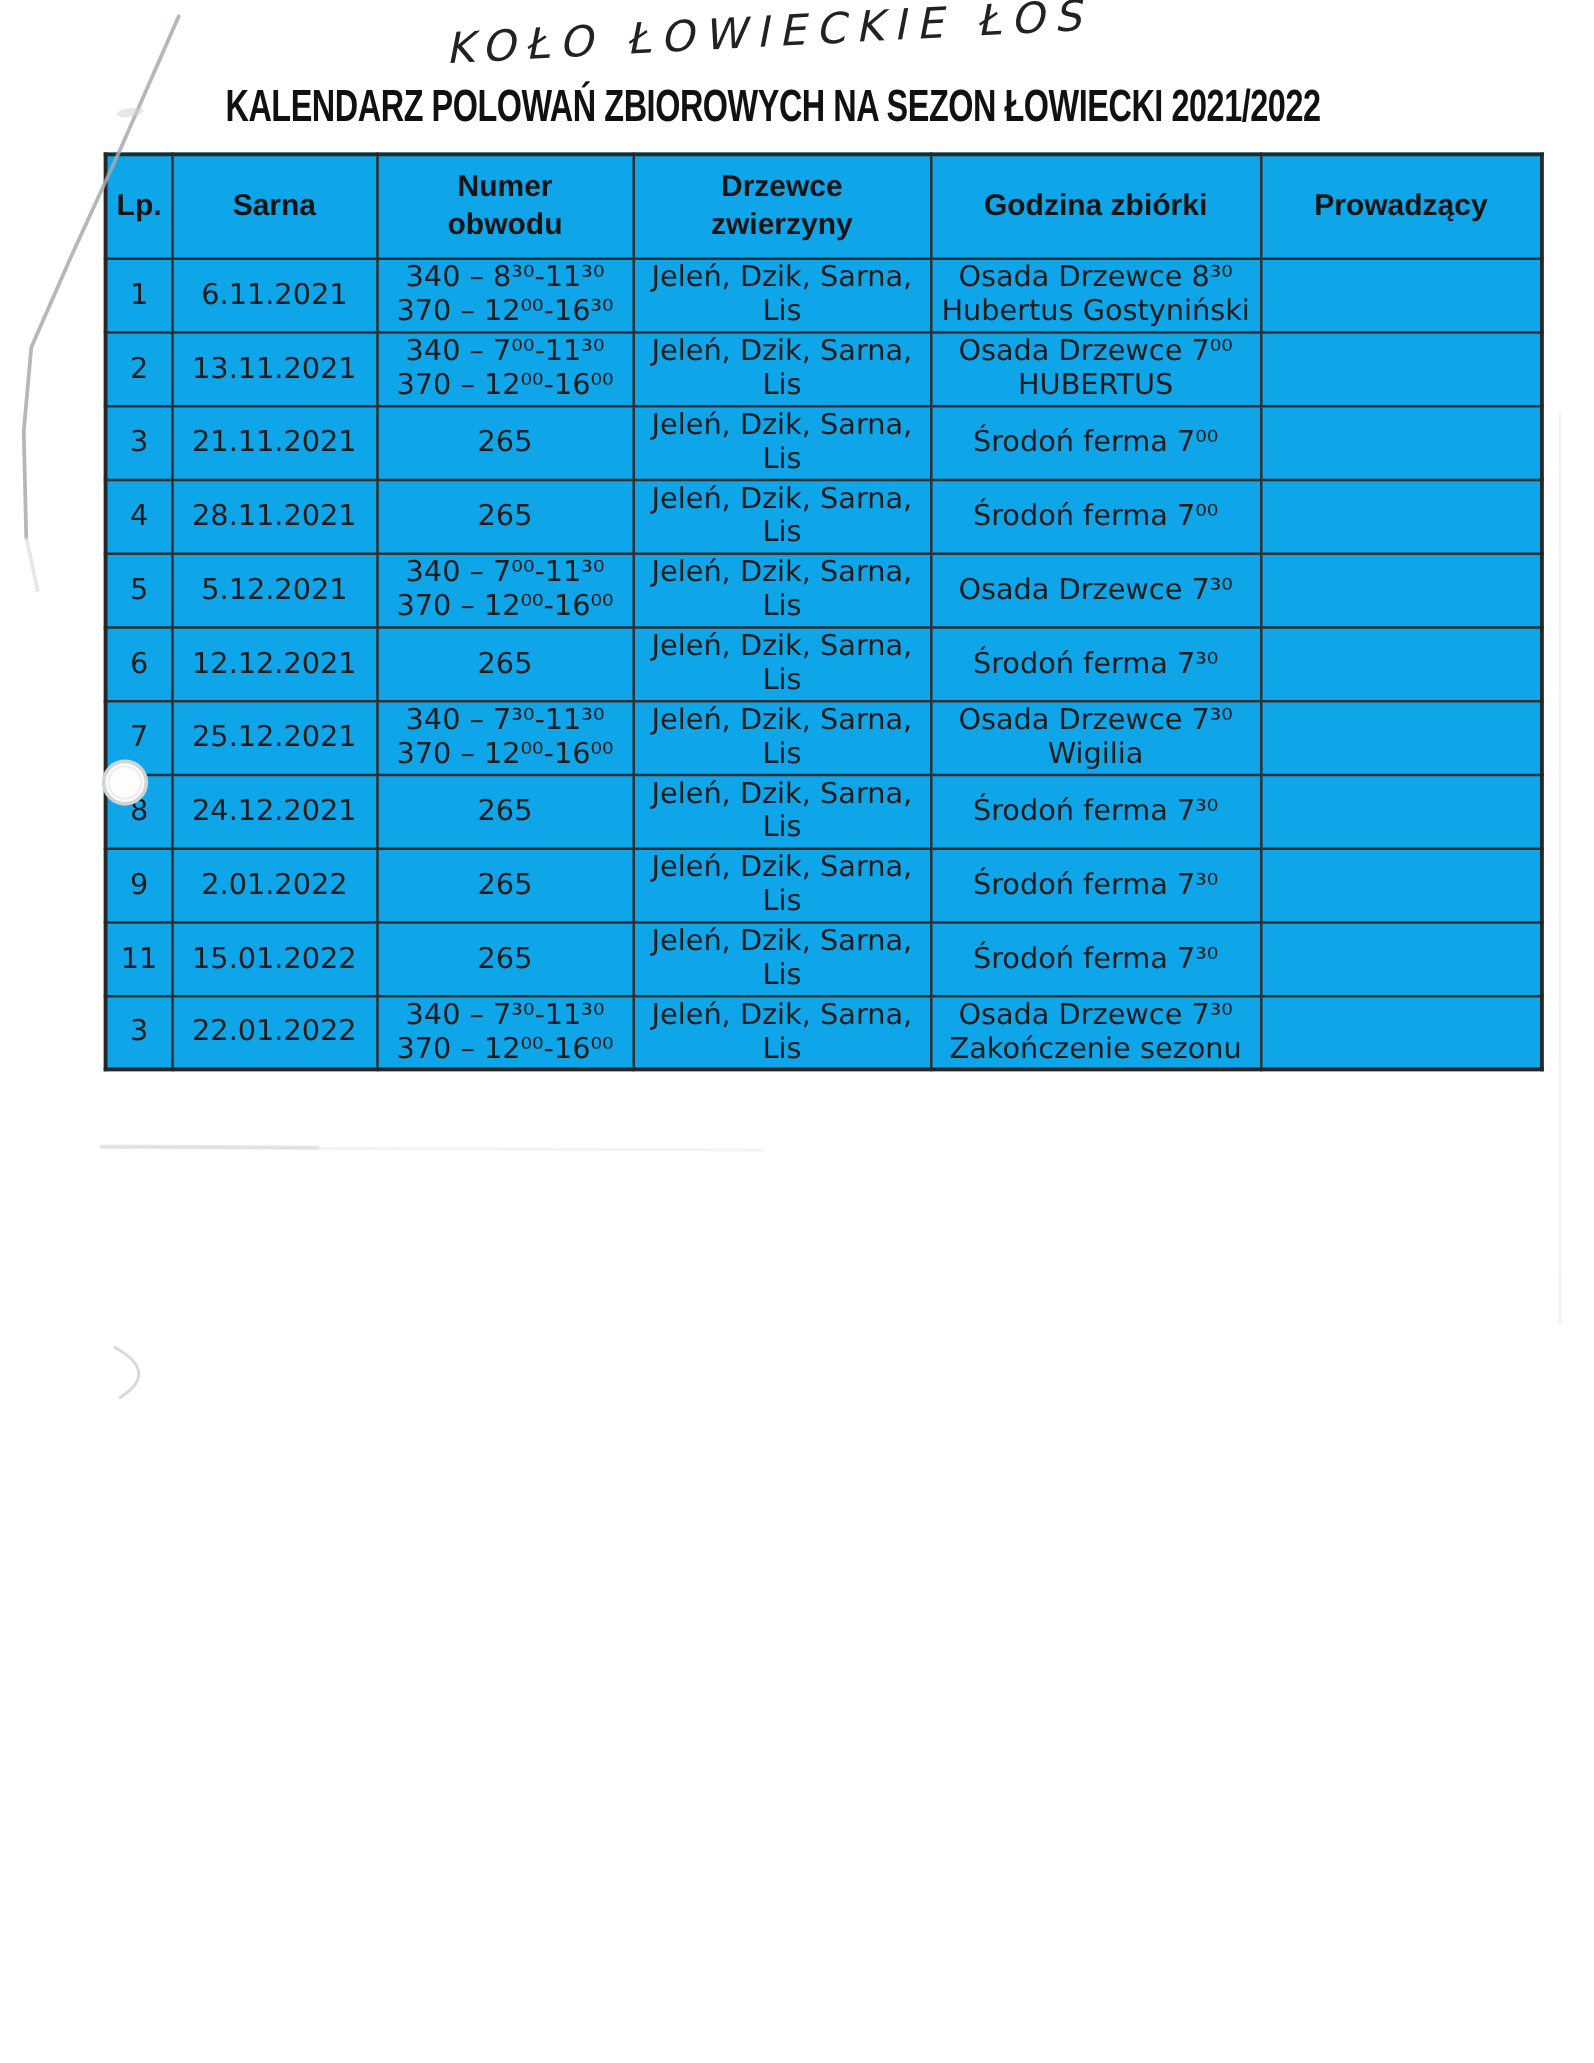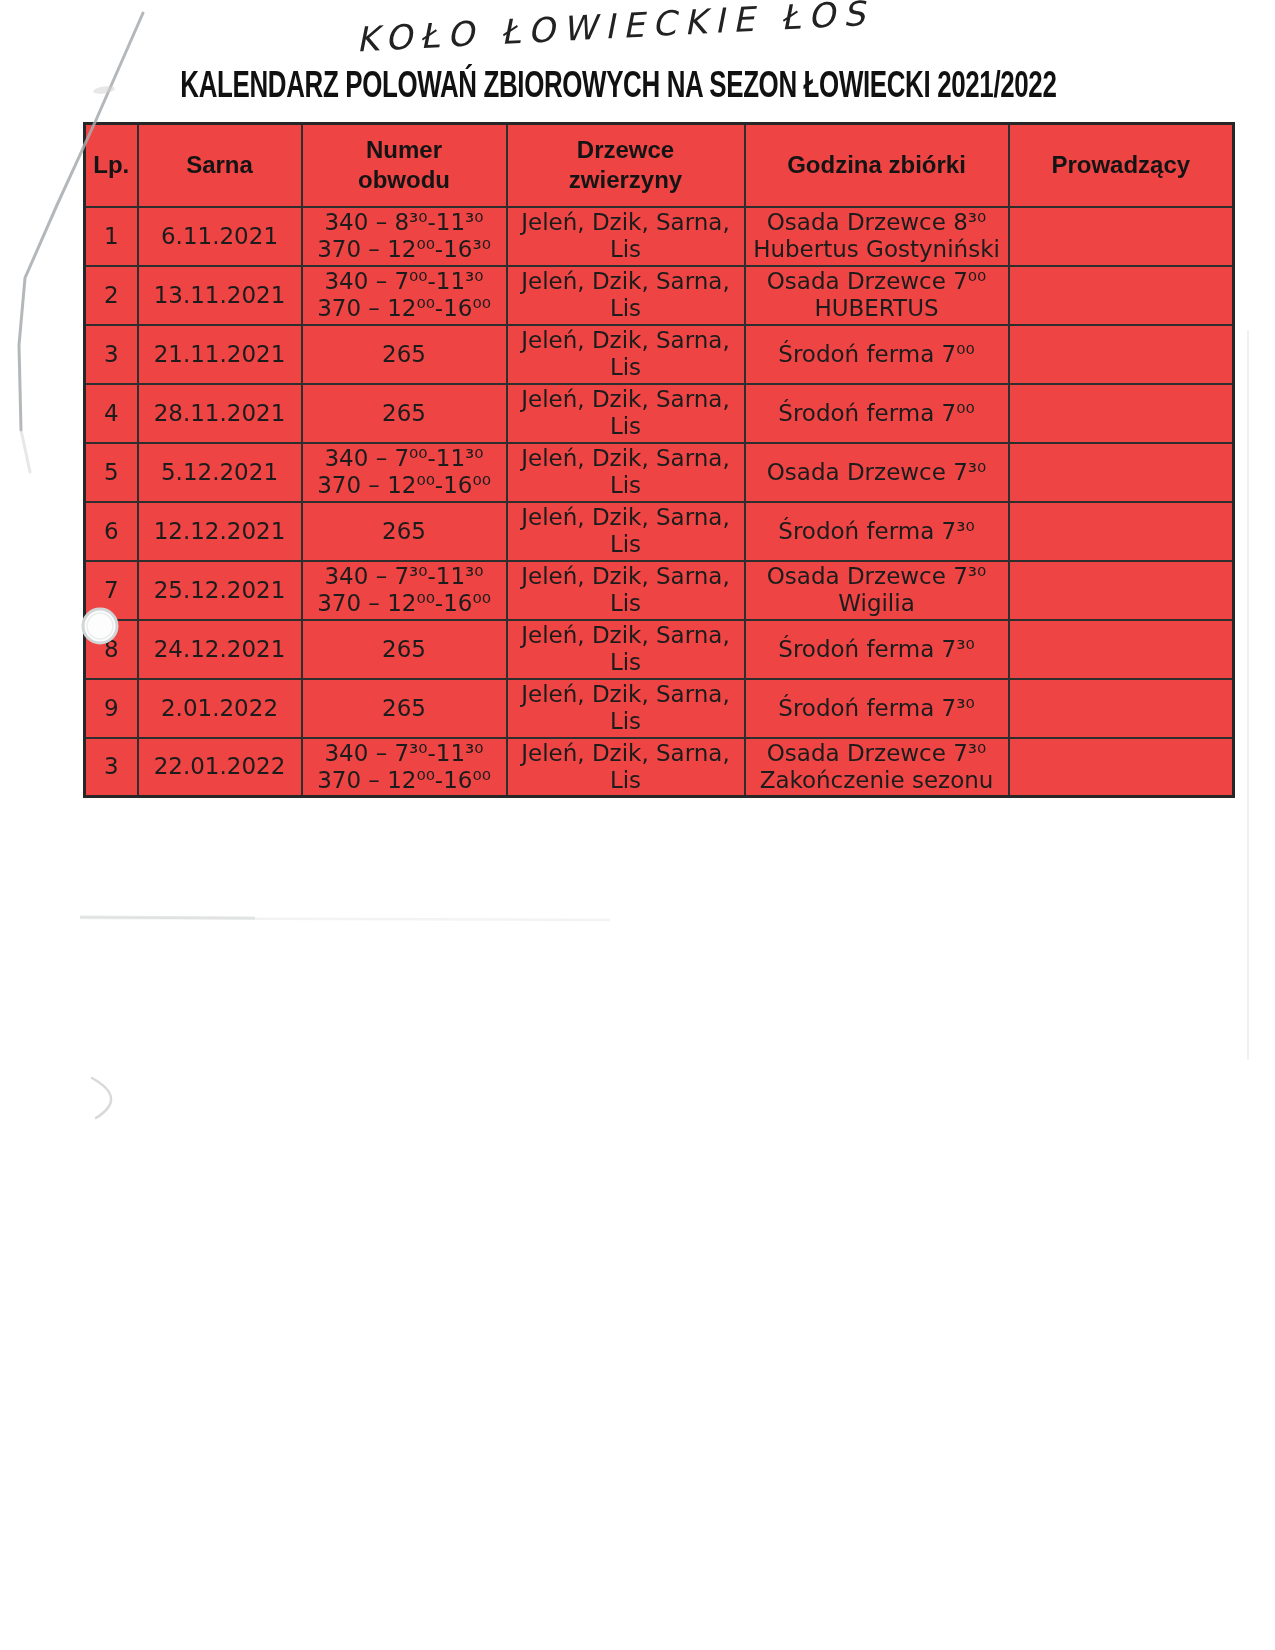--- a/index.html
+++ b/index.html
@@ -41,21 +41,21 @@
     transform:scaleX(0.72);
     transform-origin:center;
     color:#111;
   }
   
   table.cal{
     position:absolute;left:83px;top:122px;
     width:1149px;
     border-collapse:collapse;
     table-layout:fixed;
-    background:#ef4444;
+    background:#0ea5e9;
   }
   table.cal th,table.cal td{
     border:2px solid #2e2e2e;
     text-align:center;
     vertical-align:middle;
     padding:1px 4px;
     white-space:pre-line;
     overflow:hidden;
   }
   table.cal{border:3px solid #272727;}
@@ -192,20 +192,29 @@
         <td>24.12.2021</td>
         <td>265</td>
         <td>Jeleń, Dzik, Sarna,
 Lis</td>
         <td>Środoń ferma 7³⁰</td>
         <td></td>
       </tr>
       <tr>
         <td>9</td>
         <td>2.01.2022</td>
+        <td>265</td>
+        <td>Jeleń, Dzik, Sarna,
+Lis</td>
+        <td>Środoń ferma 7³⁰</td>
+        <td></td>
+      </tr>
+      <tr>
+        <td>11</td>
+        <td>15.01.2022</td>
         <td>265</td>
         <td>Jeleń, Dzik, Sarna,
 Lis</td>
         <td>Środoń ferma 7³⁰</td>
         <td></td>
       </tr>
       <tr>
         <td>3</td>
         <td>22.01.2022</td>
         <td>340 – 7³⁰-11³⁰

